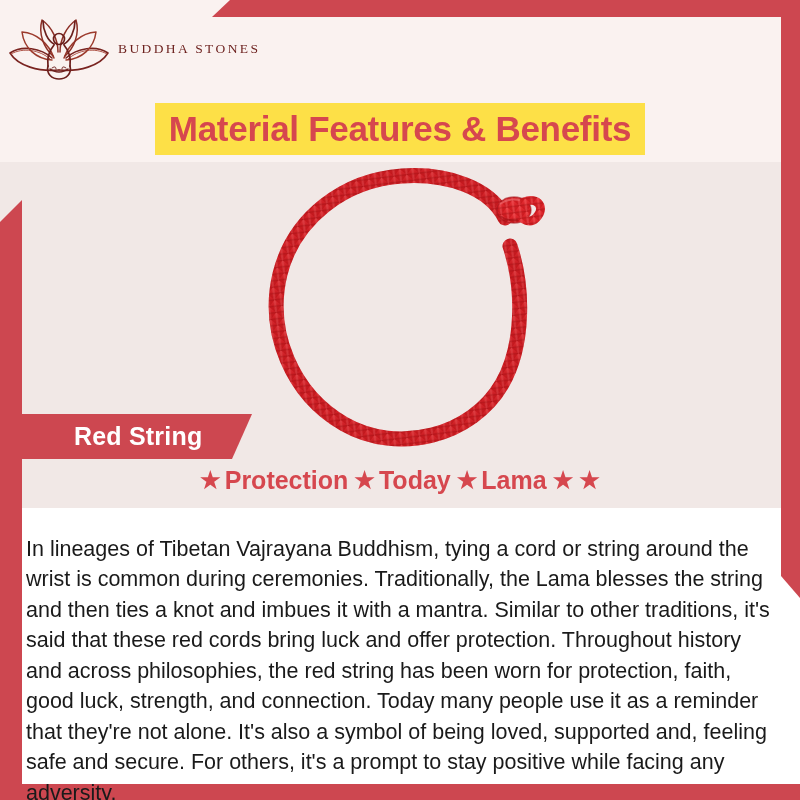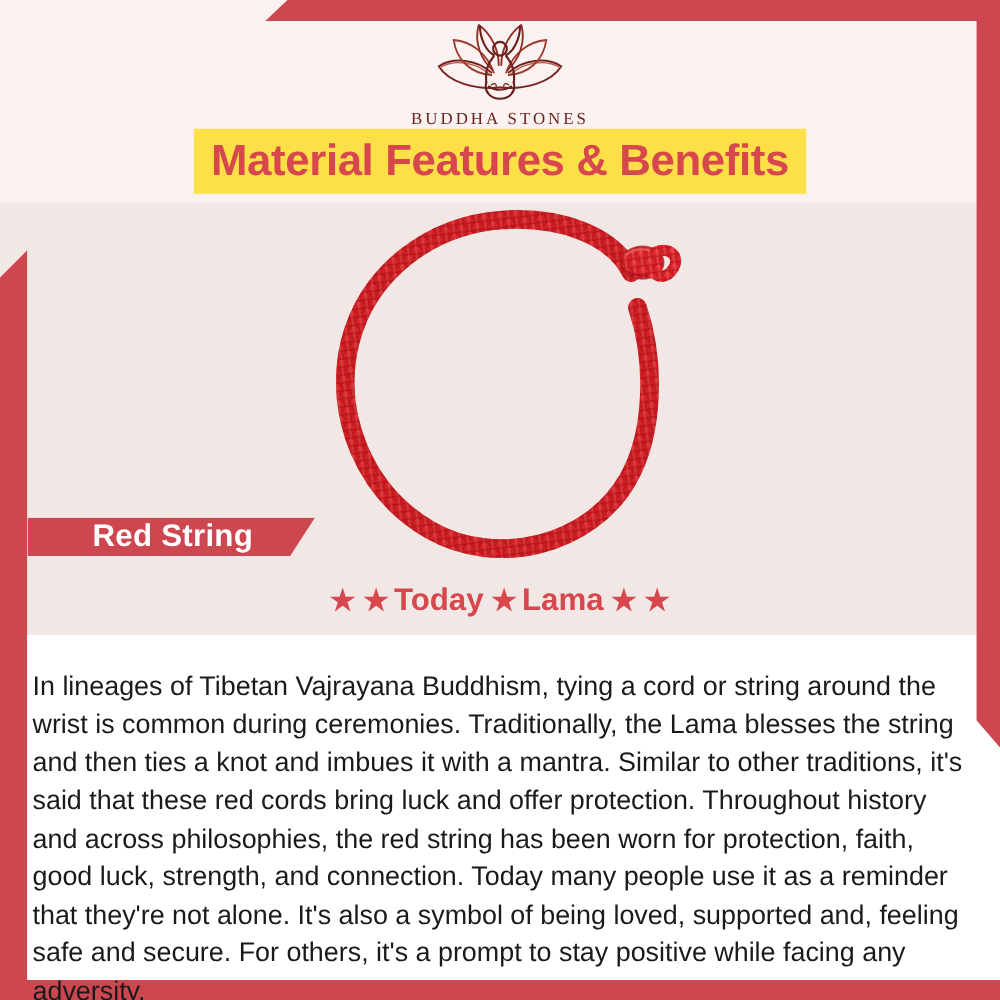--- a/index.html
+++ b/index.html
@@ -66,21 +66,20 @@
     width: 800px; height: 16px;
     background: #cd4750;
   }
 
   
   .logo-block {
     position: absolute;
     top: 10px; left: 0;
     width: 800px;
     display: flex;
-    flex-direction: column;
     align-items: center;
     z-index: 4;
   }
   .logo-mark { width: 118px; height: 74px; display: block; }
   .logo-word {
     margin-top: 3px;
     font-family: "Liberation Serif", serif;
     font-size: 13.5px;
     letter-spacing: 2.4px;
     color: #6b1f1c;
@@ -112,21 +111,21 @@
     top: 168px; left: 252px;
     width: 310px; height: 285px;
     z-index: 3;
   }
   .product svg { display: block; width: 100%; height: 100%; }
 
   
   .ribbon {
     position: absolute;
     left: 22px; top: 414px;
-    width: 230px; height: 31px;
+    width: 230px; height: 45px;
     background: #cd4750;
     clip-path: polygon(0 0, 100% 0, calc(100% - 20px) 100%, 0 100%);
     display: flex;
     align-items: center;
     z-index: 5;
   }
   .ribbon-text {
     color: #ffffff;
     font-size: 25px;
     font-weight: bold;
@@ -261,20 +260,21 @@
     </svg>
   </div>
 
   <div class="ribbon">
     <span class="ribbon-text">Red String</span>
   </div>
 
   <div class="benefits">
     <span class="benefit">
       <span class="star">★</span>
+      <span>Protection</span>
     </span>
     <span class="benefit">
       <span class="star">★</span>
       <span>Today</span>
     </span>
     <span class="benefit">
       <span class="star">★</span>
       <span>Lama</span>
     </span>
     <span class="benefit">

